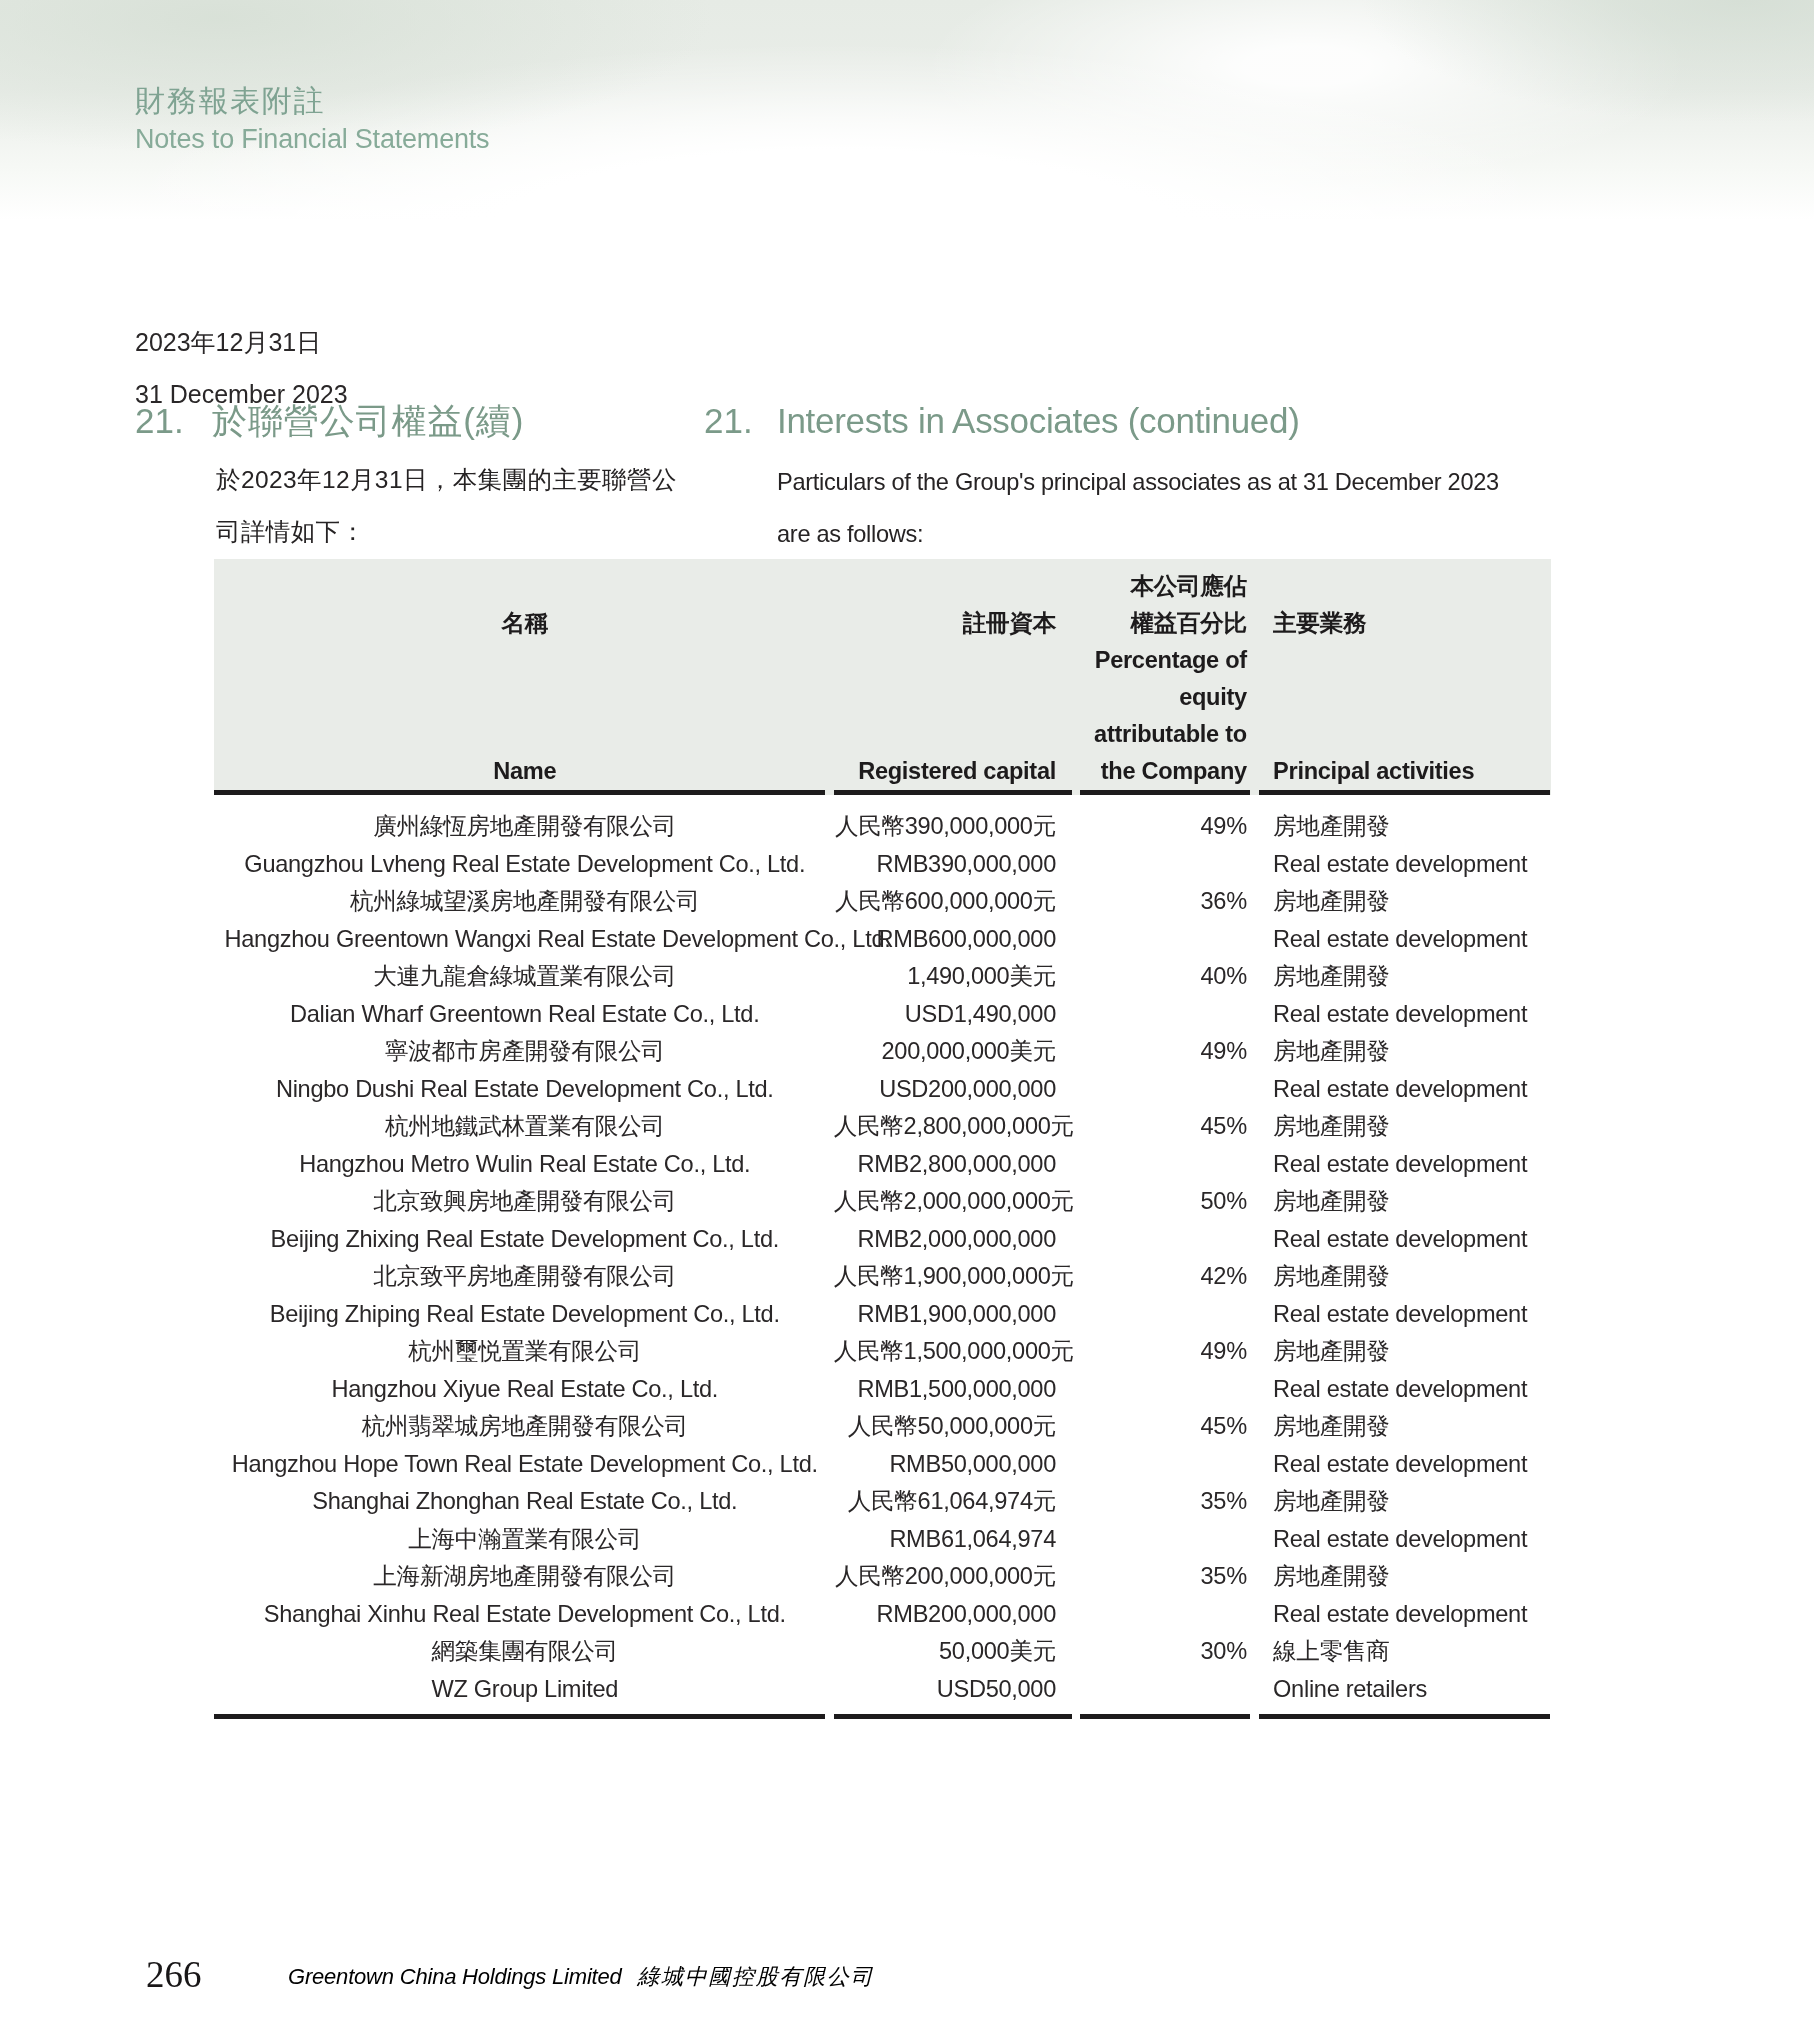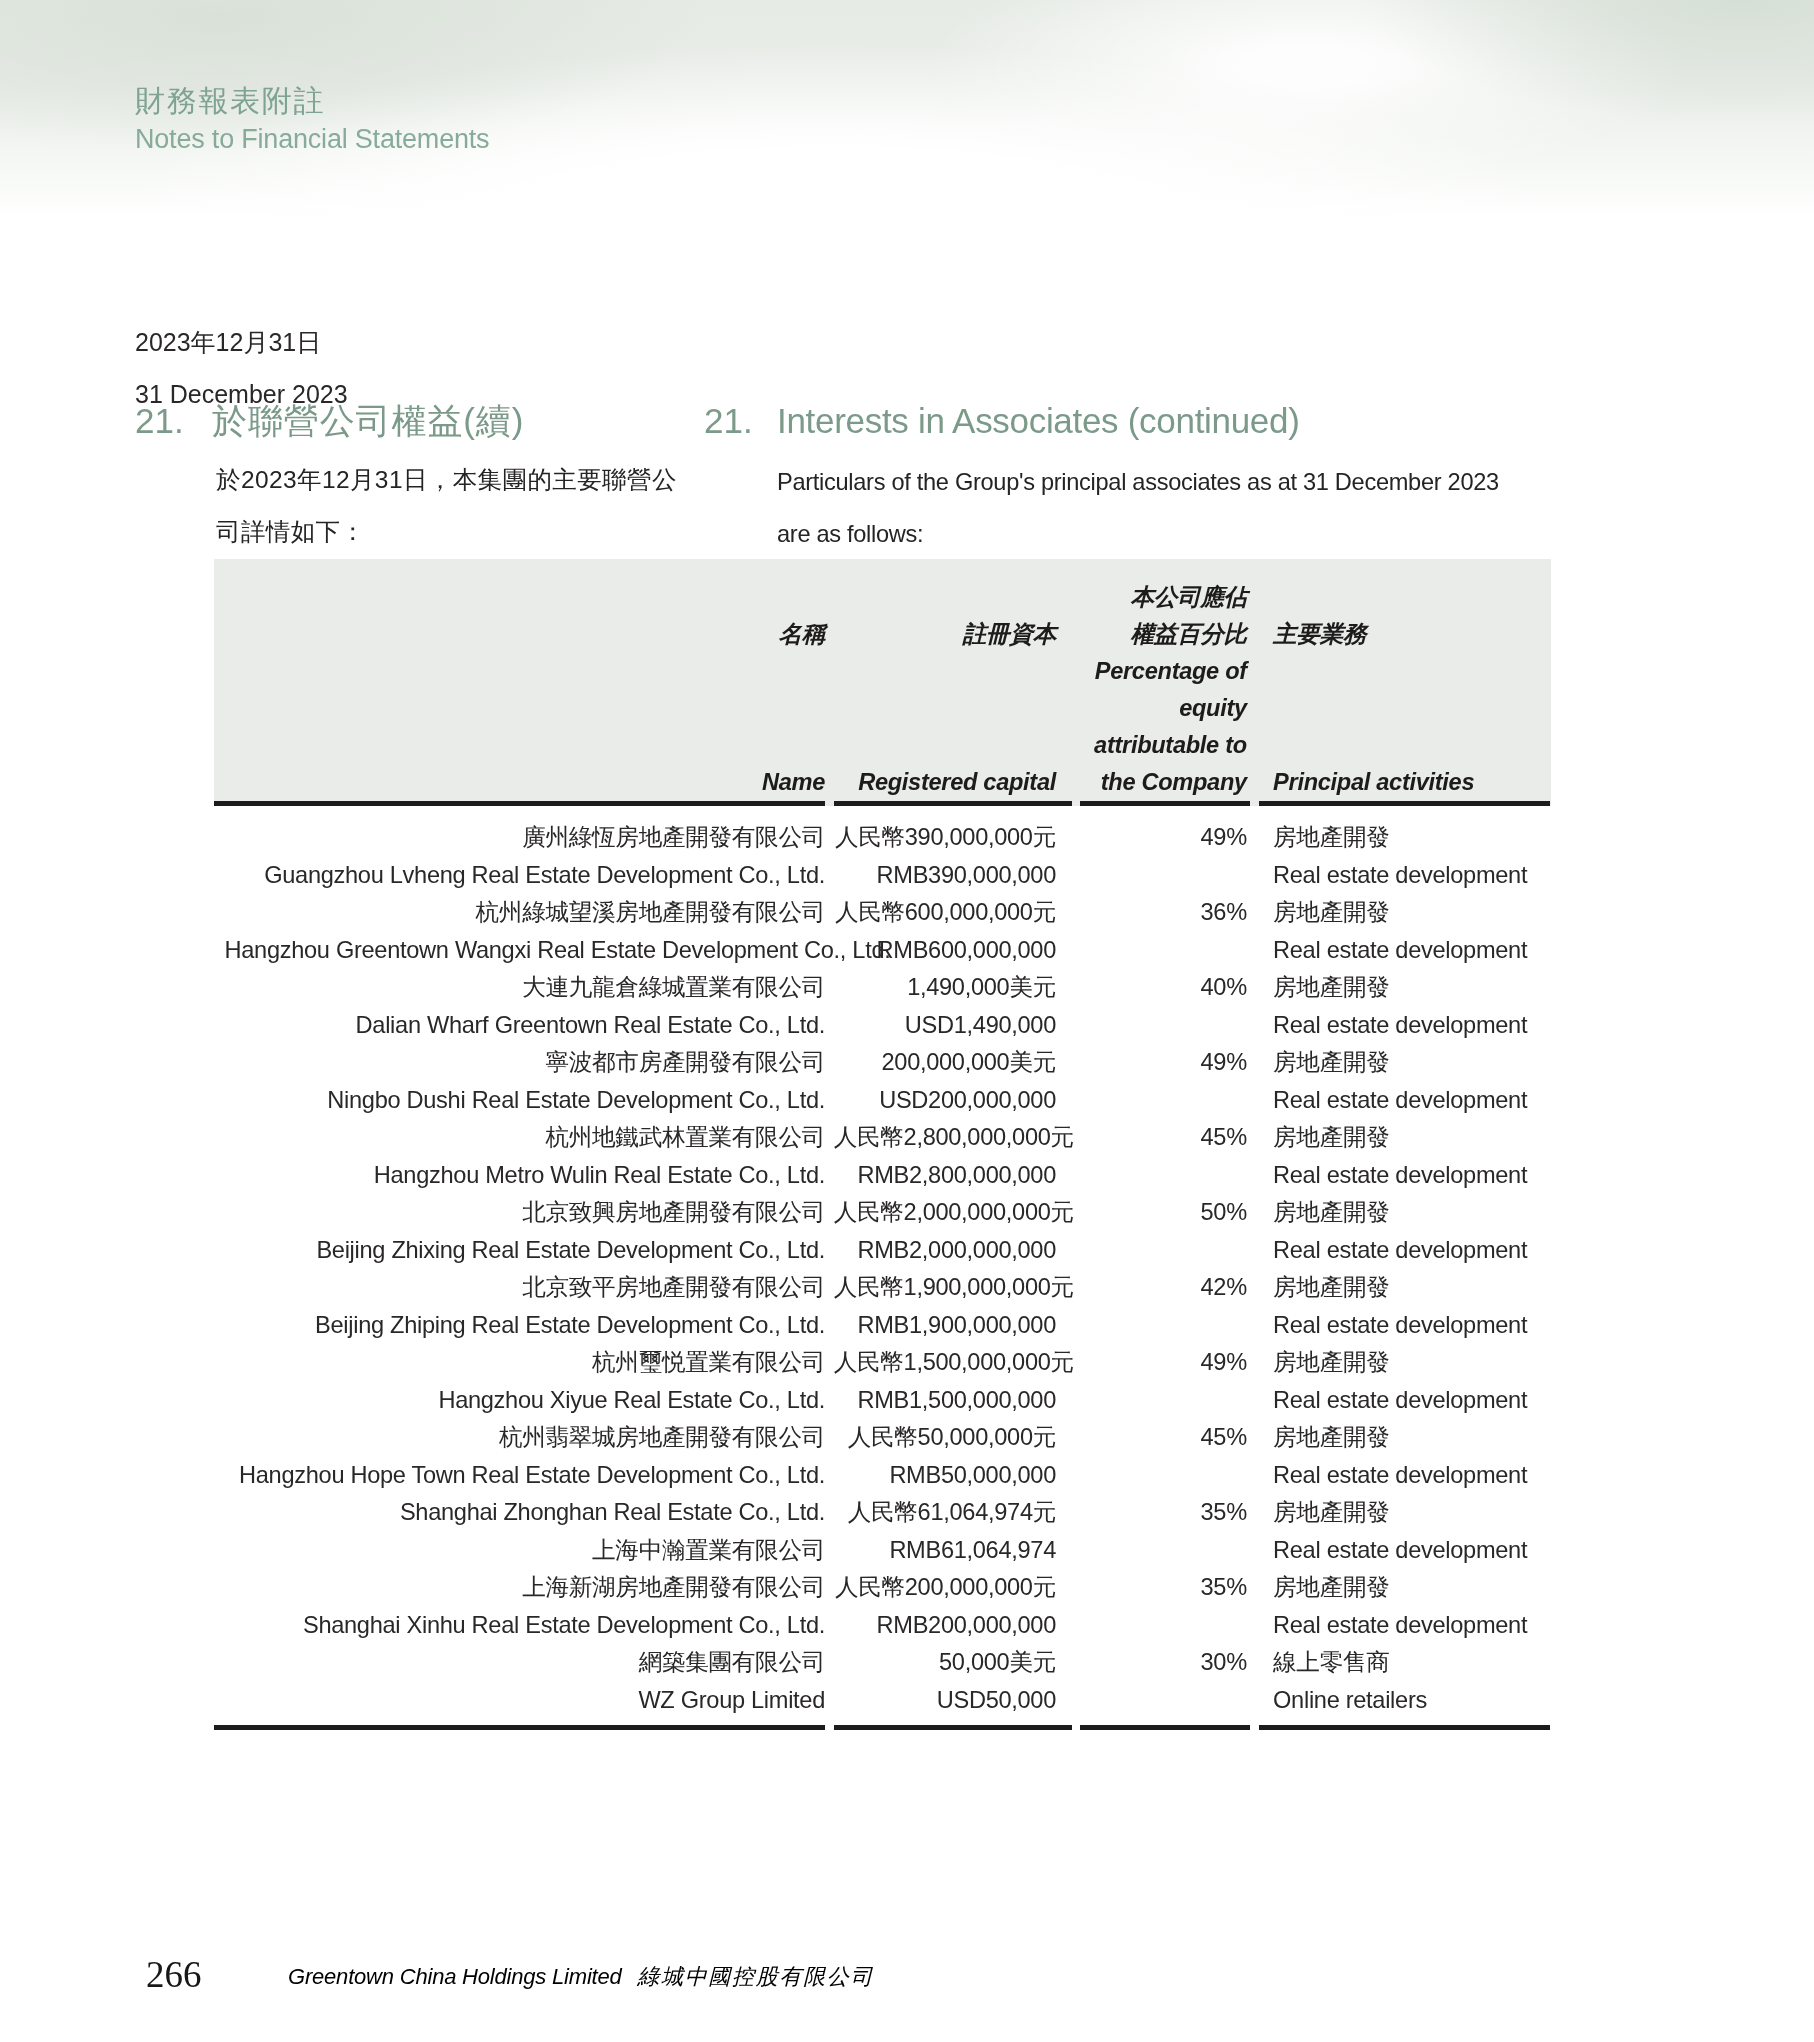--- a/index.html
+++ b/index.html
@@ -29,23 +29,23 @@
   .title-right{left:777px;}
 
   .para{font-size:24.5px;line-height:52px;color:#262324;}
   .para-left{position:absolute;left:216px;top:454px;width:559px;letter-spacing:0.4px;}
   .para-right{position:absolute;left:777px;top:456px;white-space:nowrap;font-size:23.6px;letter-spacing:-0.3px;}
 
   
   .assoc-table{position:absolute;left:214px;top:559px;width:1337px;}
   .grid{display:grid;grid-template-columns:611px 238px 170px 291px;column-gap:8.7px;}
   .thead{background:#e9ece8;}
-  .th{padding-top:20px;border-bottom:5.2px solid #1d1b1c;font-style:italic;}
+  .th{padding-top:9px;border-bottom:5.2px solid #1d1b1c;}
   .hline{height:37px;line-height:37px;font-size:23.6px;font-weight:bold;color:#1d1b1c;letter-spacing:-0.3px;white-space:nowrap;}
-  .c1{padding-left:10.5px;text-align:right;}
+  .c1{padding-left:10.5px;text-align:center;}
   .c2{padding-right:15.7px;text-align:right;}
   .c3{padding-right:3.5px;text-align:right;}
   .c4{padding-left:14px;text-align:left;}
 
   .tbody{padding-top:12.2px;padding-bottom:7px;}
   .row{display:grid;grid-template-columns:611px 238px 170px 291px;column-gap:8.7px;}
   .td{height:75px;overflow:visible;}
   .ln{height:38px;line-height:38px;font-size:23.6px;letter-spacing:-0.3px;white-space:nowrap;color:#2a2728;}
 
   .brule{display:grid;grid-template-columns:611px 238px 170px 291px;column-gap:8.7px;}

